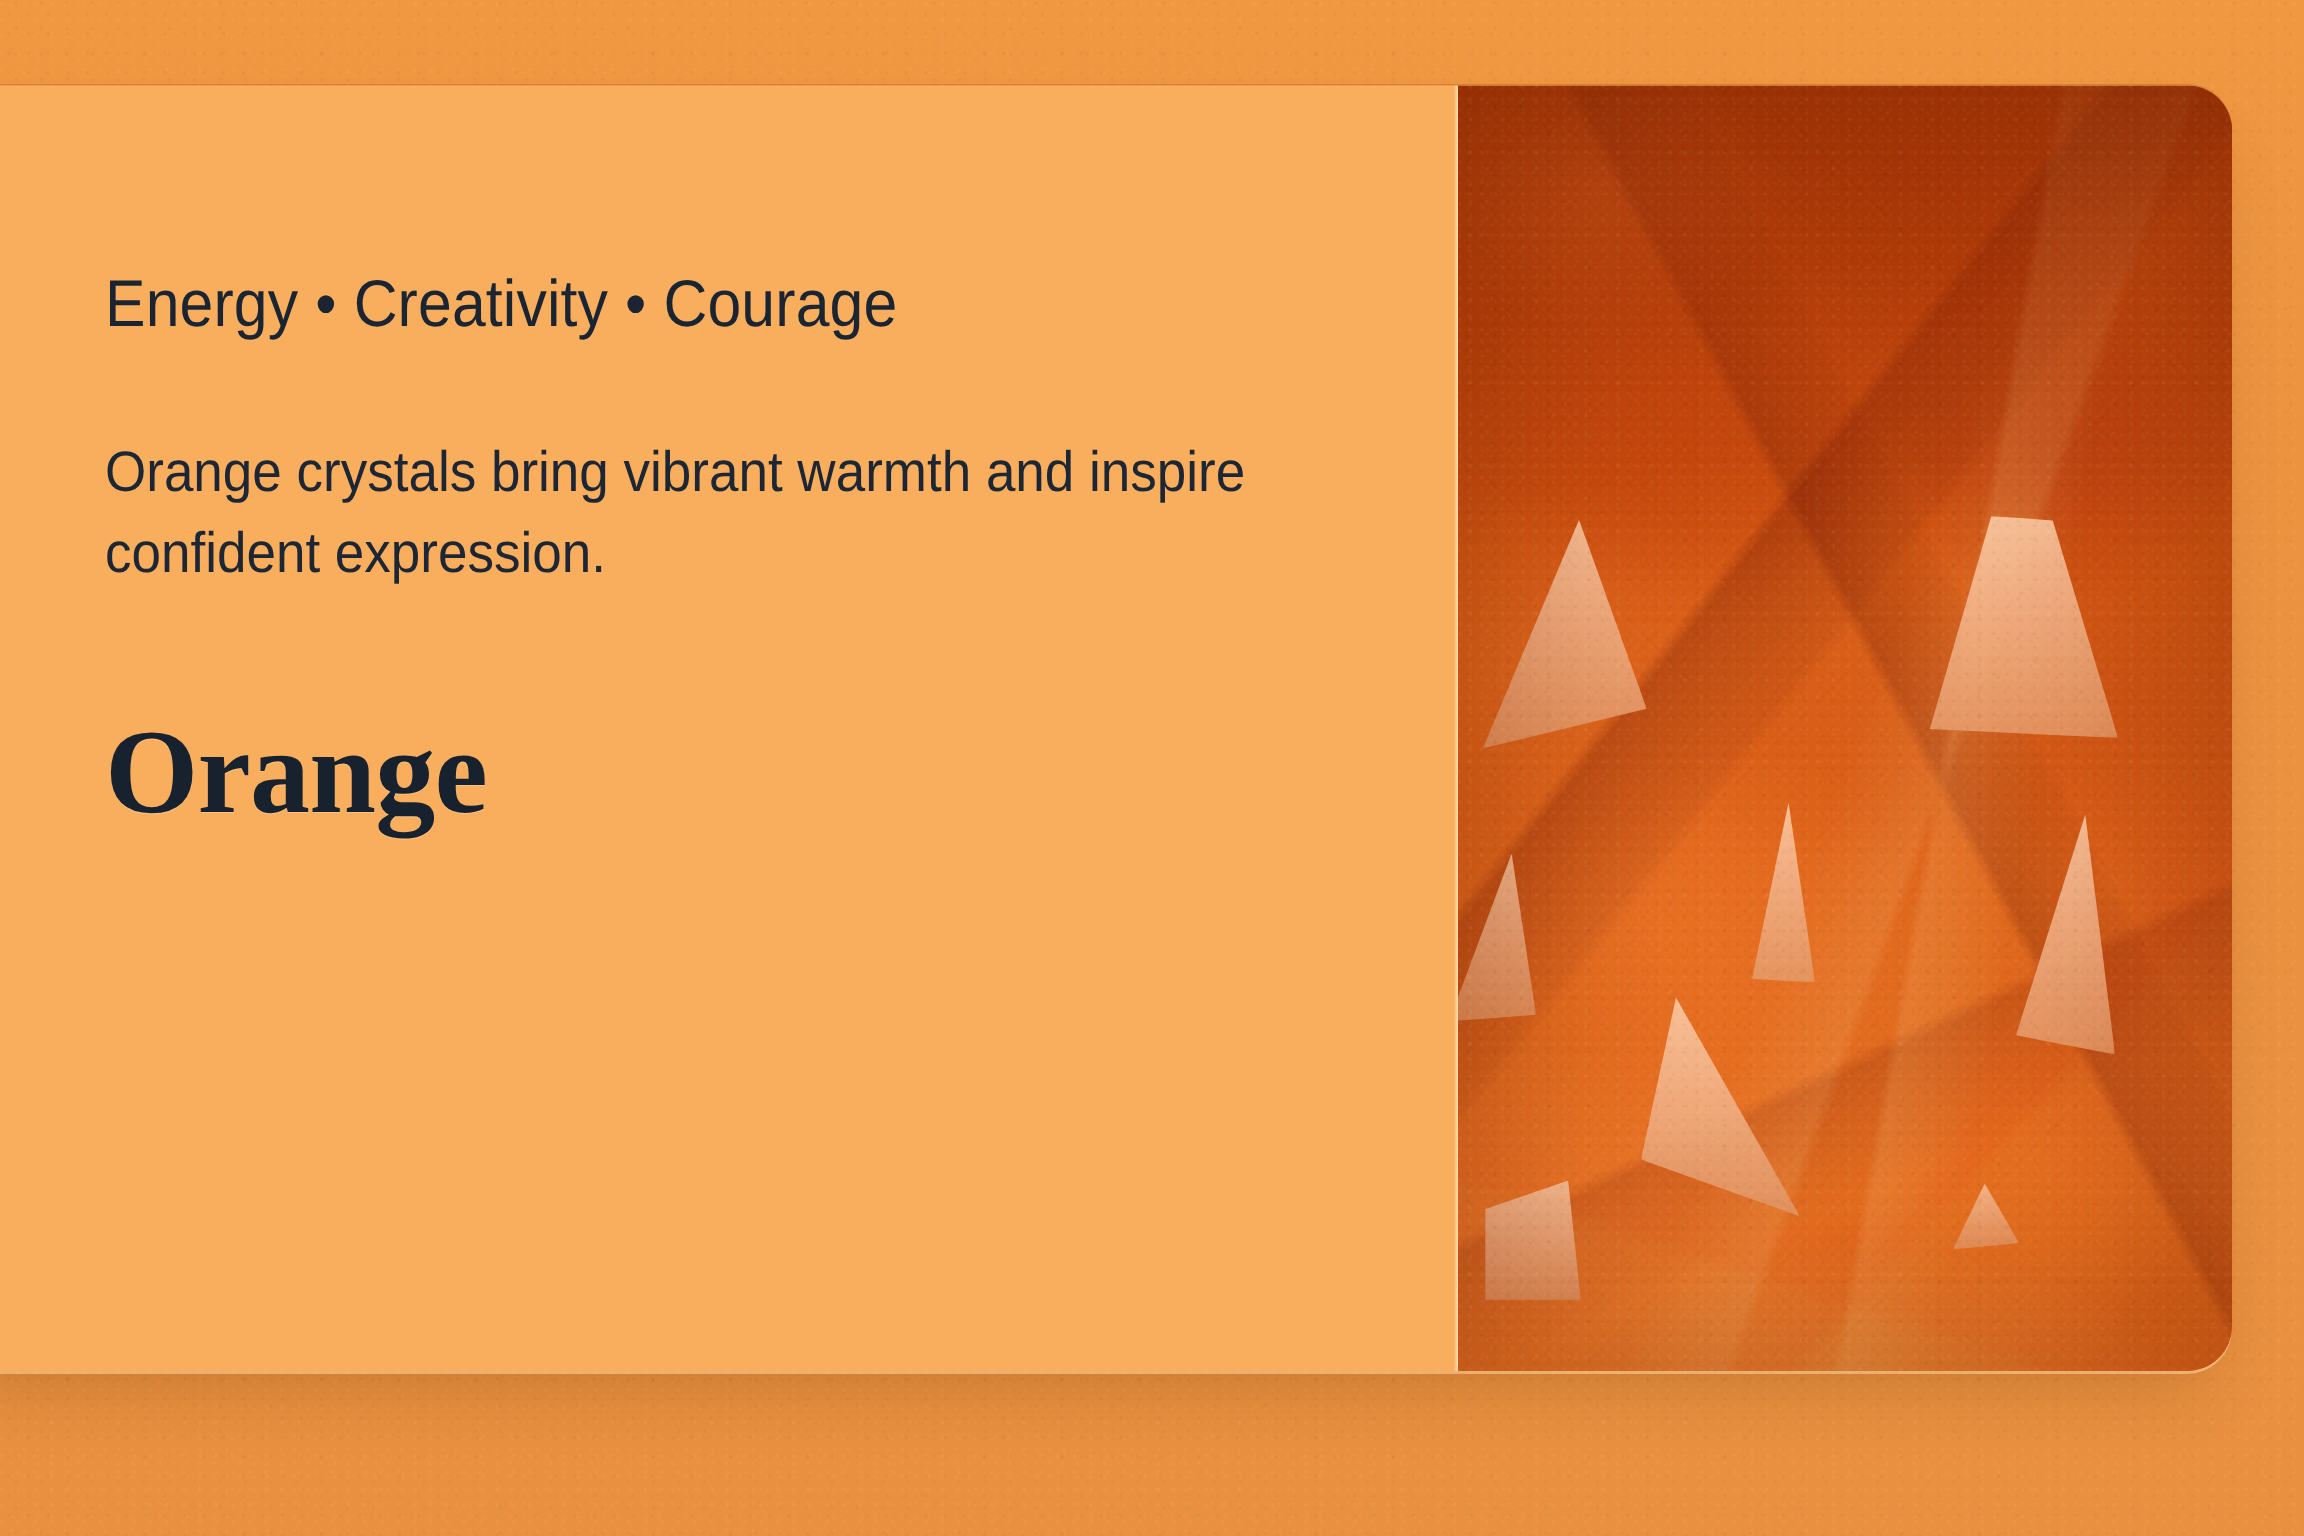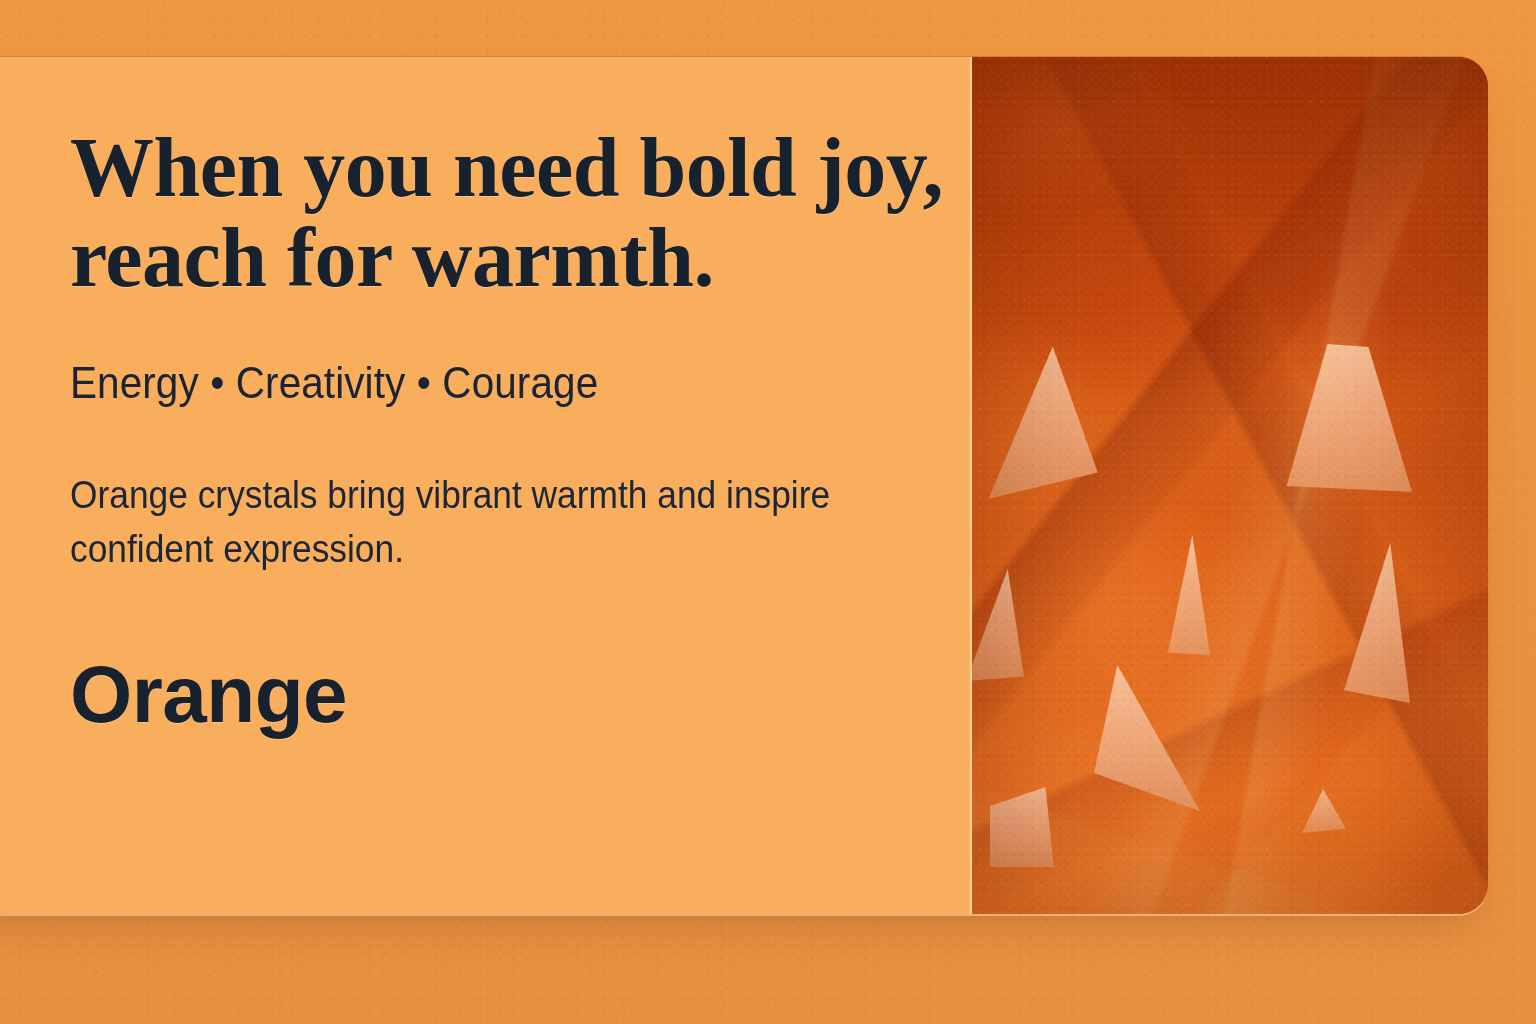--- a/index.html
+++ b/index.html
@@ -104,21 +104,21 @@
     font-size: 38px;
     line-height: 1.42;
     color: #1c2634;
     margin: 62px 0 0 0;
     max-width: 870px;
     transform: scaleX(0.93);
     transform-origin: left top;
   }
 
   .wordmark {
-    font-family: Liberation Sans, sans-serif;
+    font-family: Liberation Serif, serif;
     font-weight: 700;
     font-size: 80px;
     line-height: 1;
     color: #18222f;
     margin: 78px 0 0 0;
     letter-spacing: -0.5px;
     text-shadow: 0 1px 0 rgba(255,226,178,.4);
   }
 
   
@@ -241,21 +241,20 @@
 </style>
 </head>
 <body>
 
 <div id="stage">
 
   <div class="card">
 
     <div class="card-text">
 
-      <h1 class="headline">When you need bold joy, reach for warmth.</h1>
 
       <p class="tagline">Energy • Creativity • Courage</p>
 
       <p class="body-copy">Orange crystals bring vibrant warmth and inspire confident expression.</p>
 
       <div class="wordmark">Orange</div>
 
     </div>
 
     <div class="card-image">

